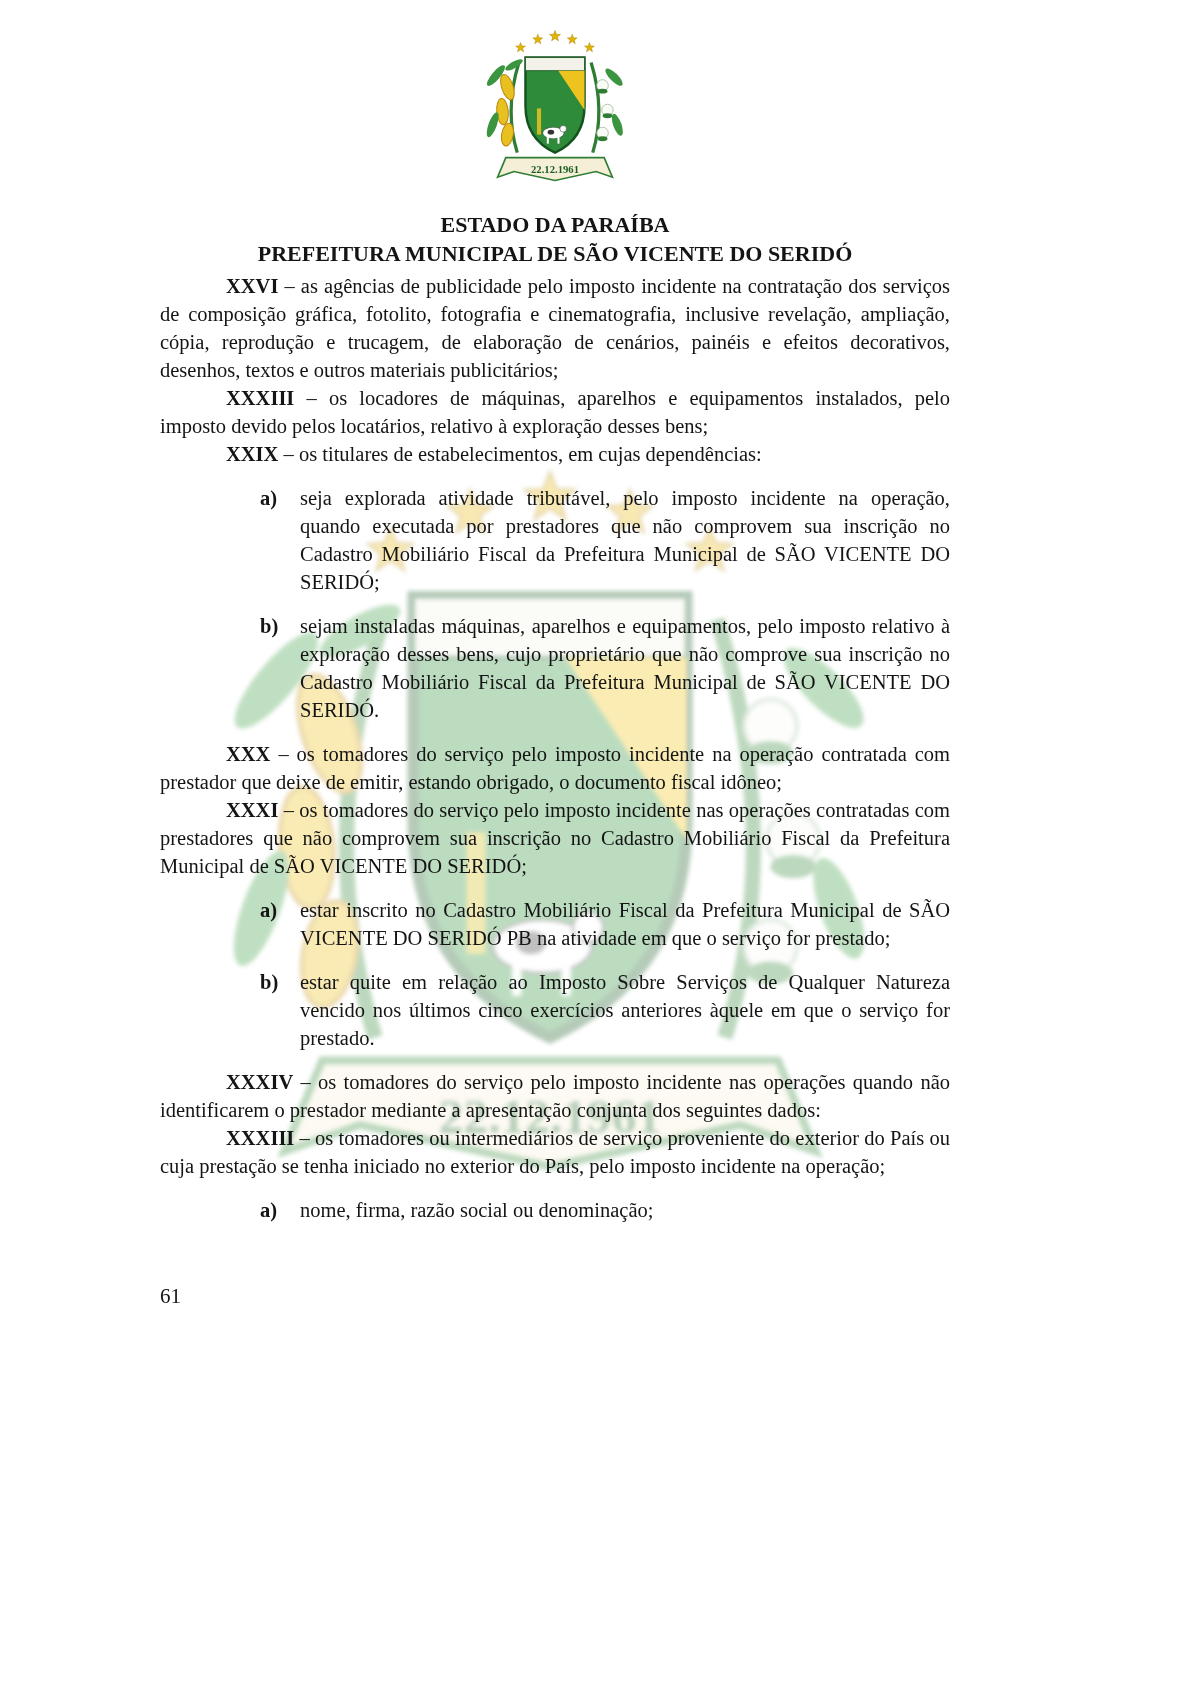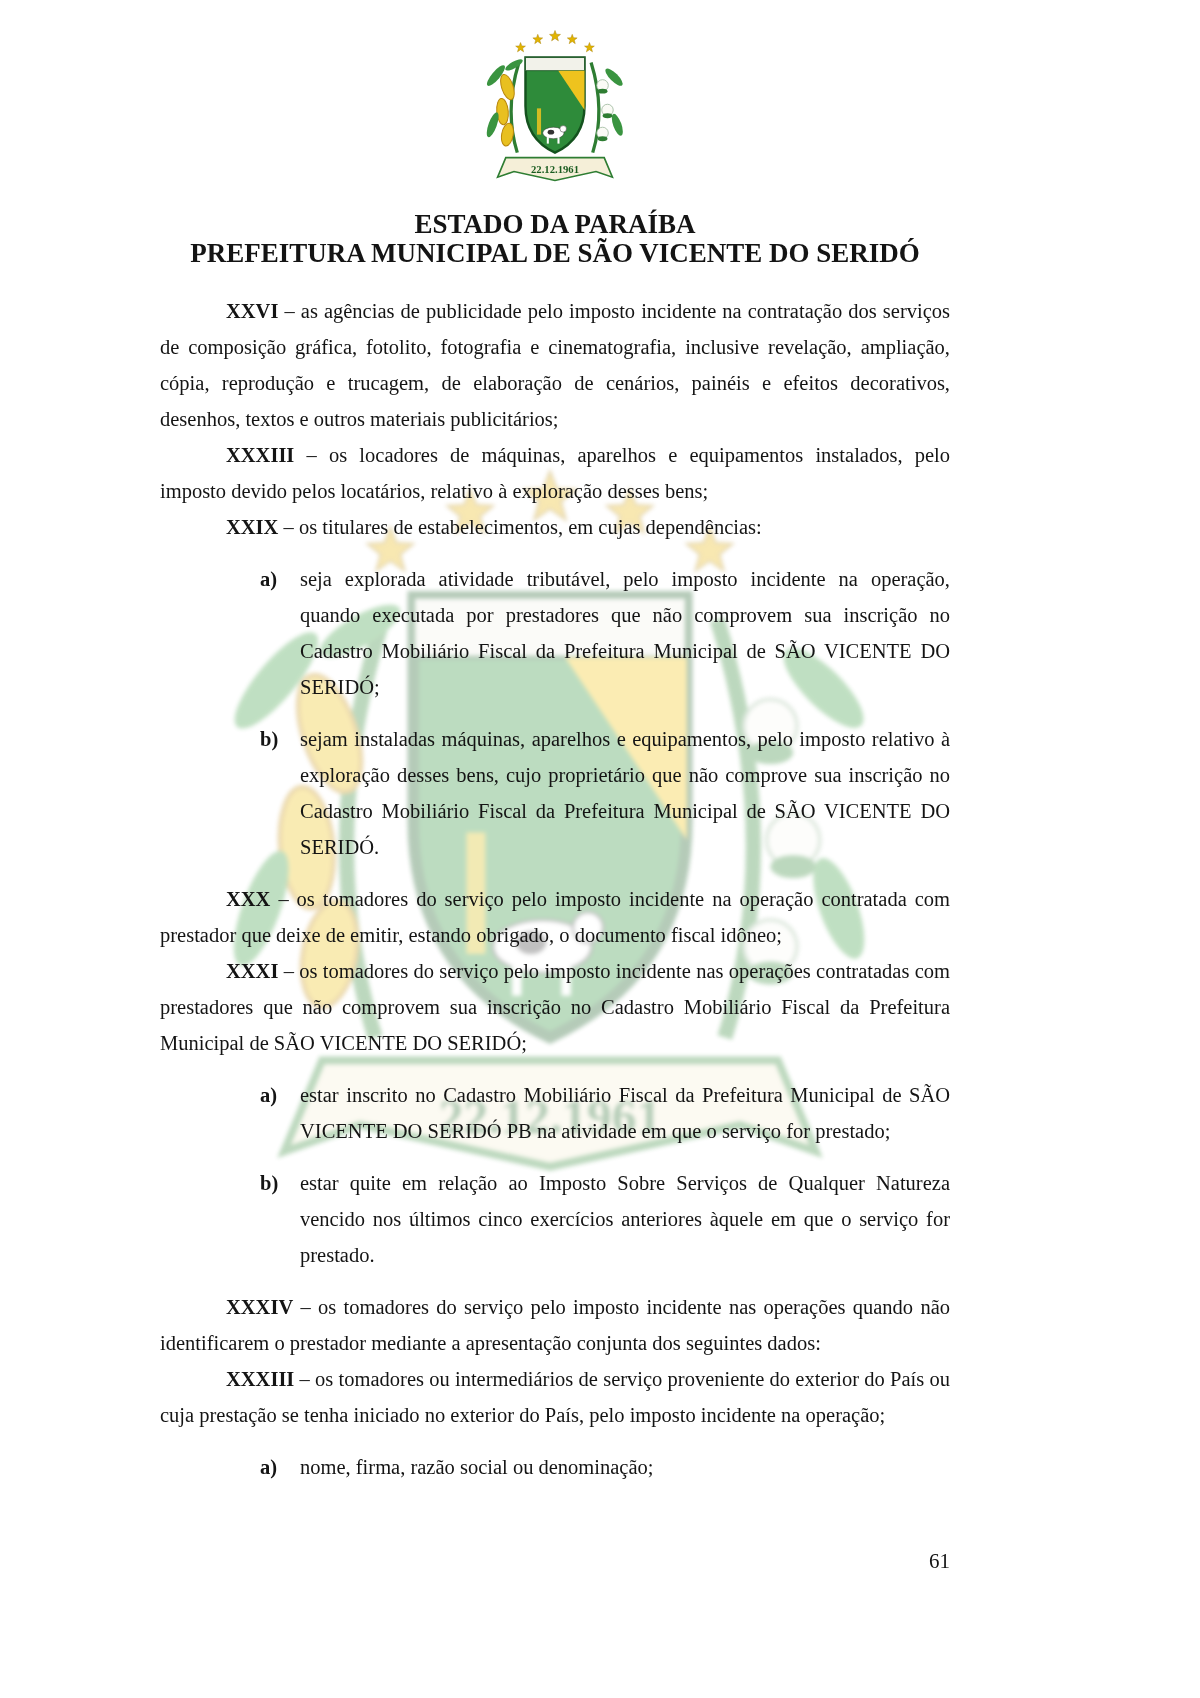--- a/index.html
+++ b/index.html
@@ -24,32 +24,32 @@
   
   .header{
     position:relative;z-index:1;
     margin:28px 0 0 160px;
     width:790px;
     text-align:center;
   }
   .crest{width:172px;height:164px;}
   .title-line{
     font-weight:bold;
-    font-size:27px;
+    font-size:22px;
     line-height:29px;
     margin:0;
   }
   .title-line.first{margin-top:14px;}
   
   .content{
     position:relative;z-index:1;
-    margin:25px 0 0 160px;
+    margin:4px 0 0 160px;
     width:790px;
     font-size:20.5px;
-    line-height:36px;
+    line-height:28px;
     text-align:justify;
   }
   .para{
     margin:0;
     text-indent:66px;
   }
   .clause-number{font-weight:bold;}
   .sub{
     display:flex;
     margin:16px 0 16px 100px;
@@ -57,21 +57,20 @@
   .sub-label{
     flex:0 0 40px;
     width:40px;
     font-weight:bold;
   }
   .sub-text{
     flex:1;
     text-align:justify;
   }
   .page-num{
-    text-align:right;
     margin-top:58px;
     font-size:21px;
   }
 </style>
 </head>
 <body>
 
 <div class="sheet">
 
   <svg width="0" height="0" style="position:absolute" aria-hidden="true">

